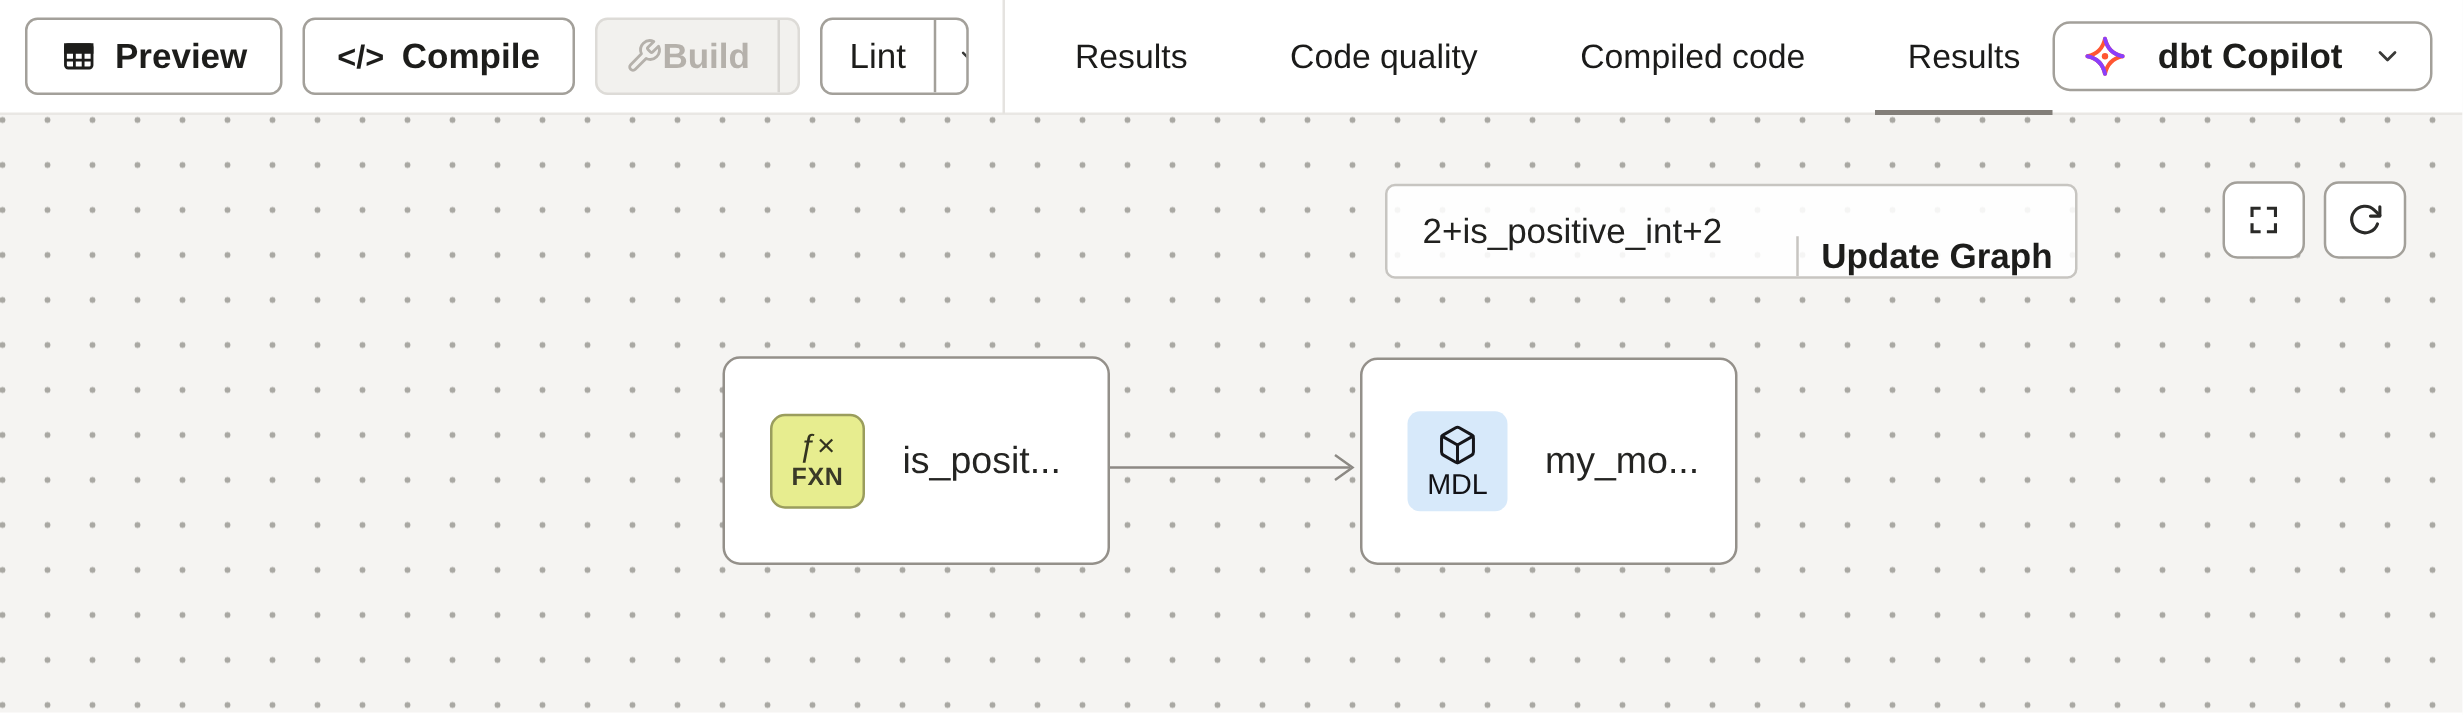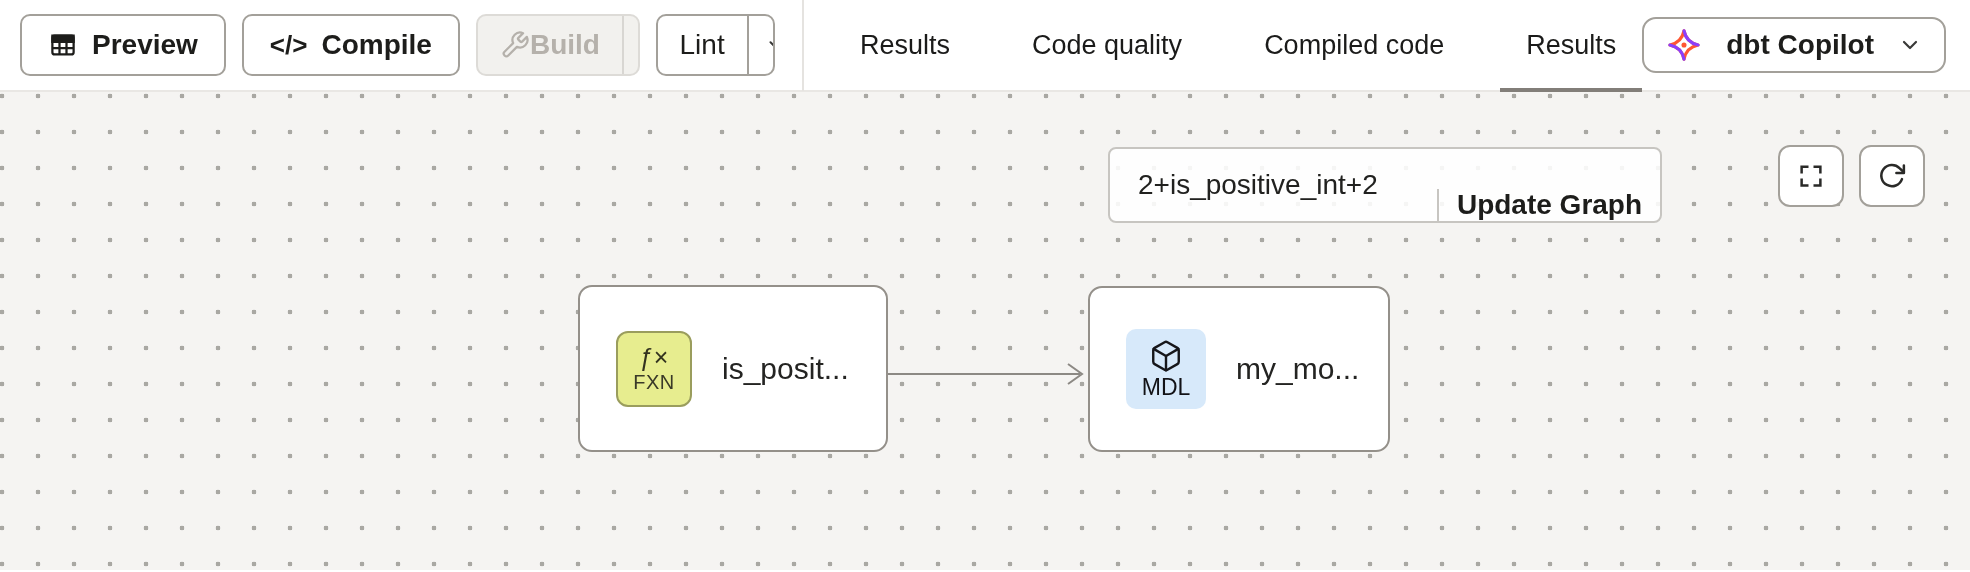--- a/index.html
+++ b/index.html
@@ -104,21 +104,21 @@
 
   .badge {
     flex:0 0 auto; display:flex; flex-direction:column;
     align-items:center; justify-content:center;
   }
   .badge.fxn {
     width:76px; height:76px; background:#e7ed8f;
     border:2px solid #9a9d5d; border-radius:12px;
   }
   .badge.fxn .sym { font-size:25px; line-height:26px; color:#33331f; }
-  .badge.fxn .lbl { font-size:20px; line-height:24px; font-weight:400; color:#3a3a28; letter-spacing:0.5px; }
+  .badge.fxn .lbl { font-size:20px; line-height:24px; font-weight:700; color:#3a3a28; letter-spacing:0.5px; }
   .badge.mdl {
     width:80px; height:80px; background:#d7e9fa; border-radius:10px; gap:1px;
   }
   .badge.mdl .lbl { font-size:23px; line-height:26px; font-weight:500; color:#121216; }
 
   .edge { position:absolute; left:884px; top:264px; }
 </style>
 </head>
 <body>
 

